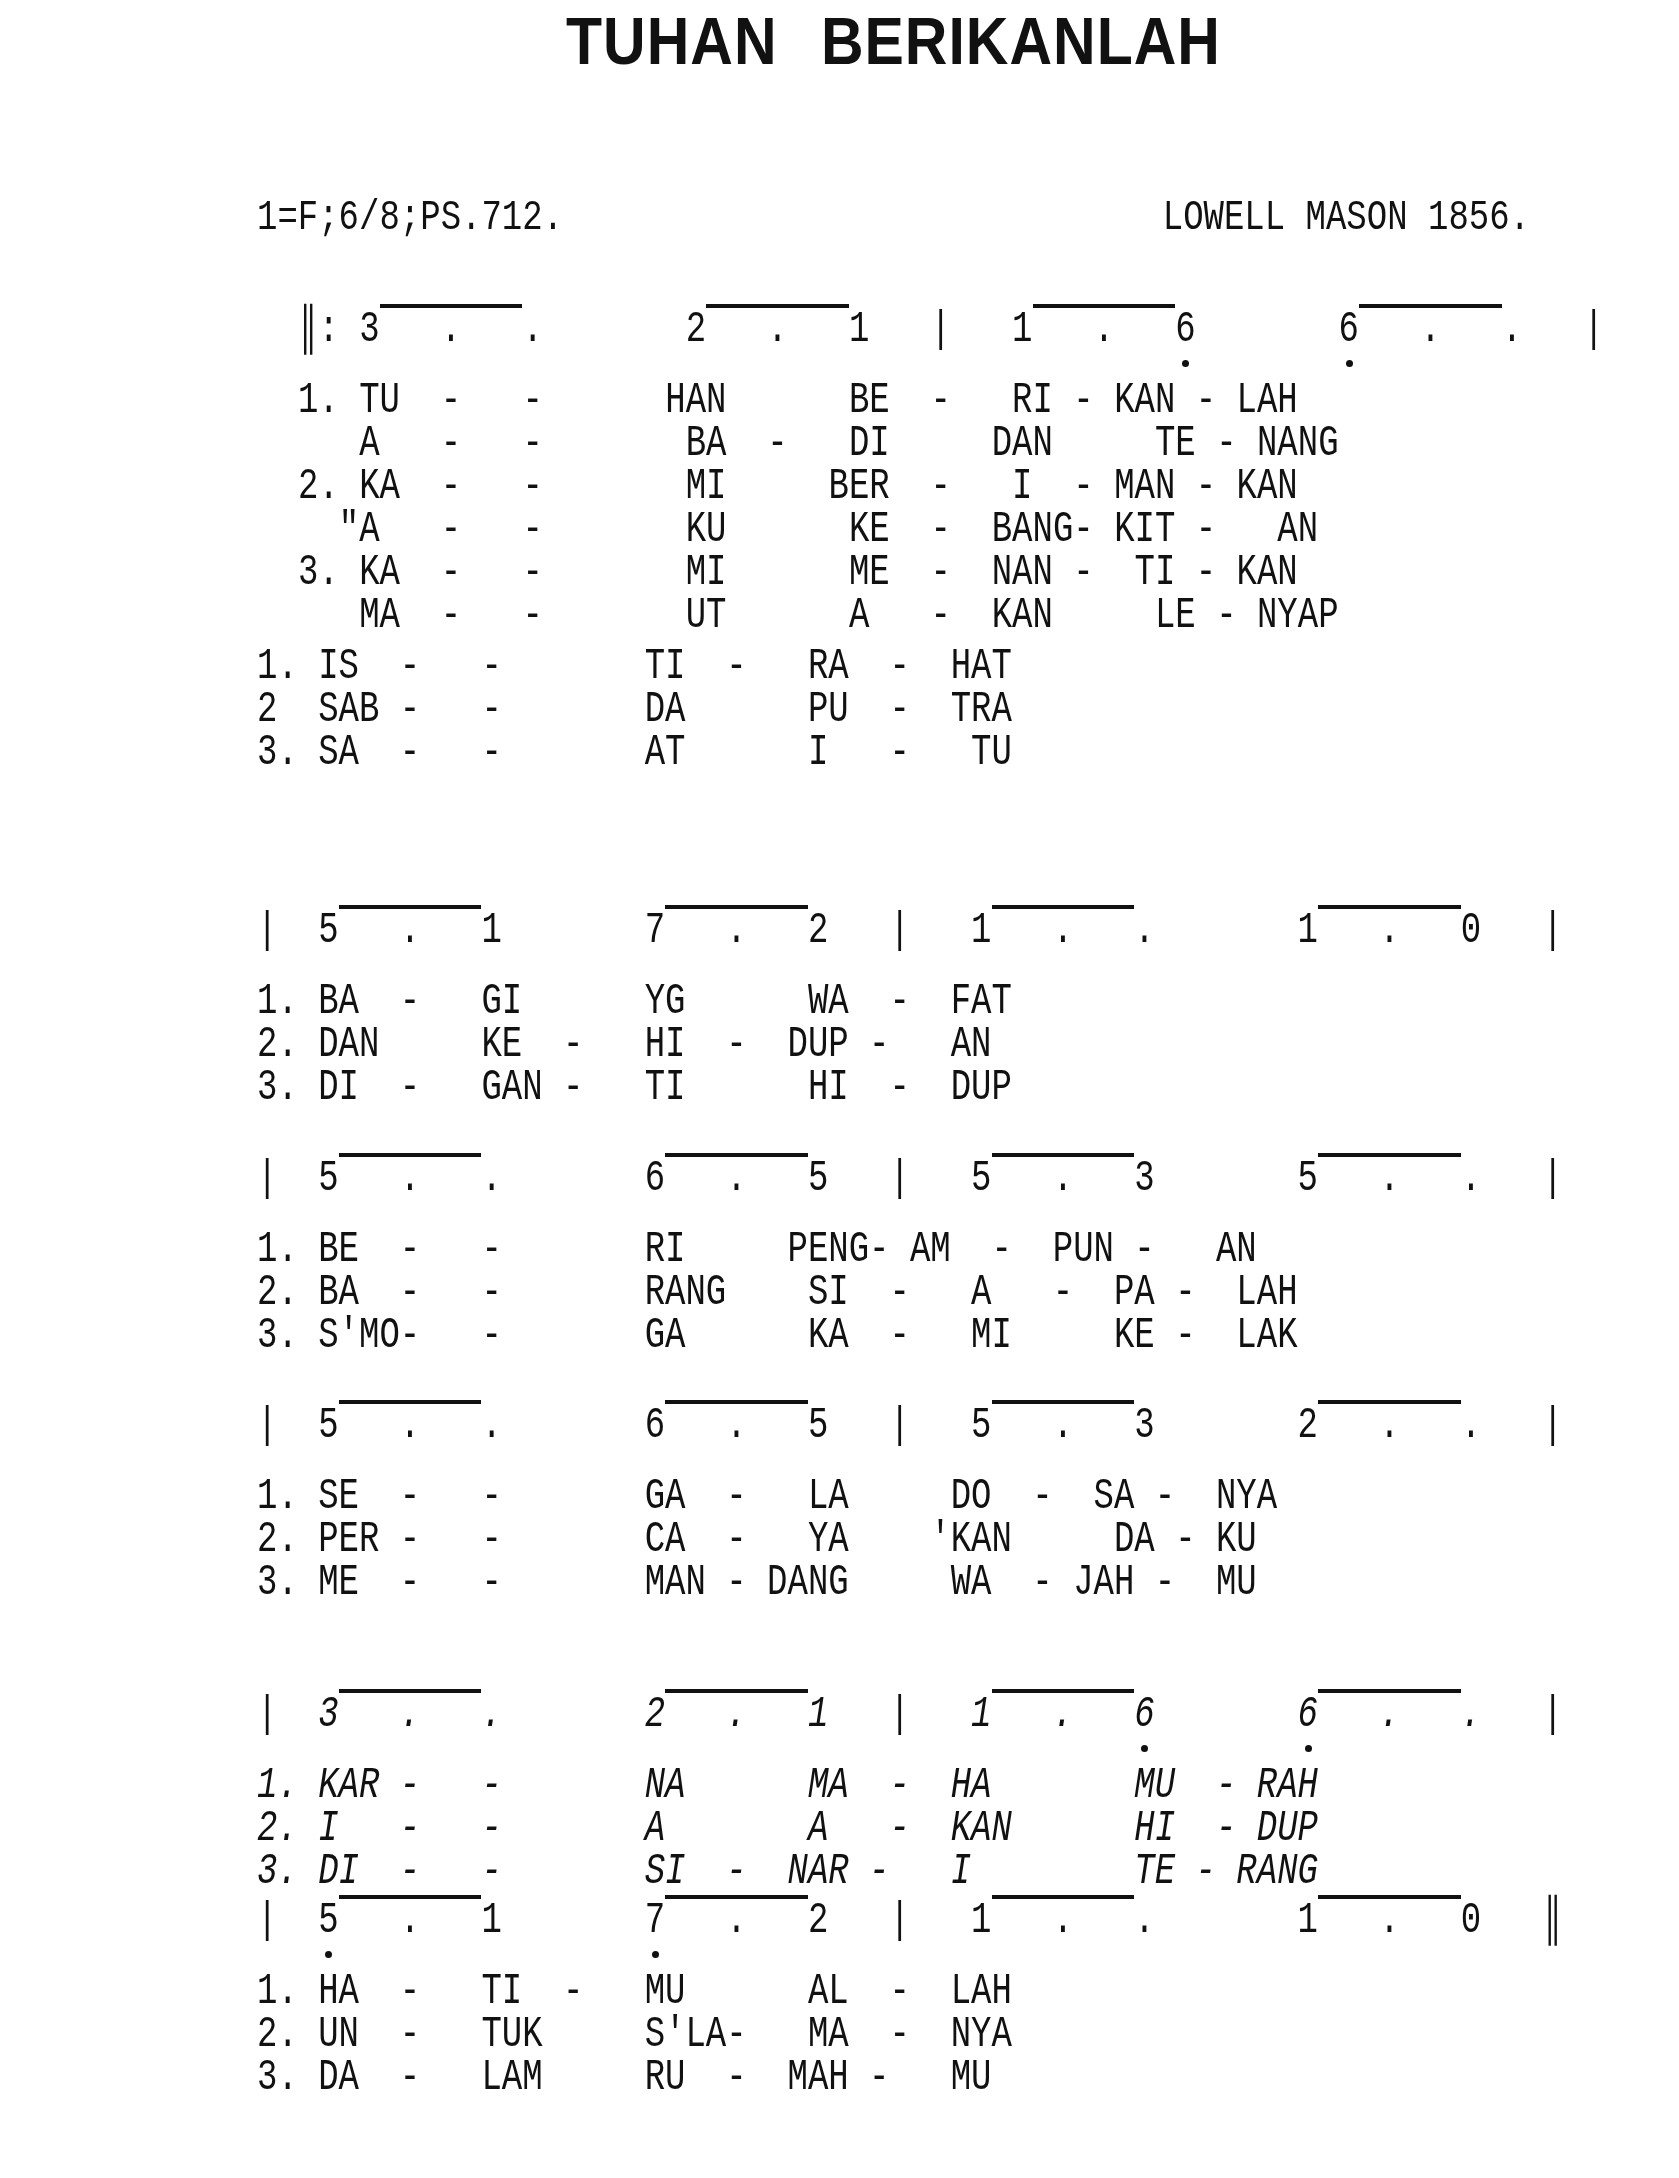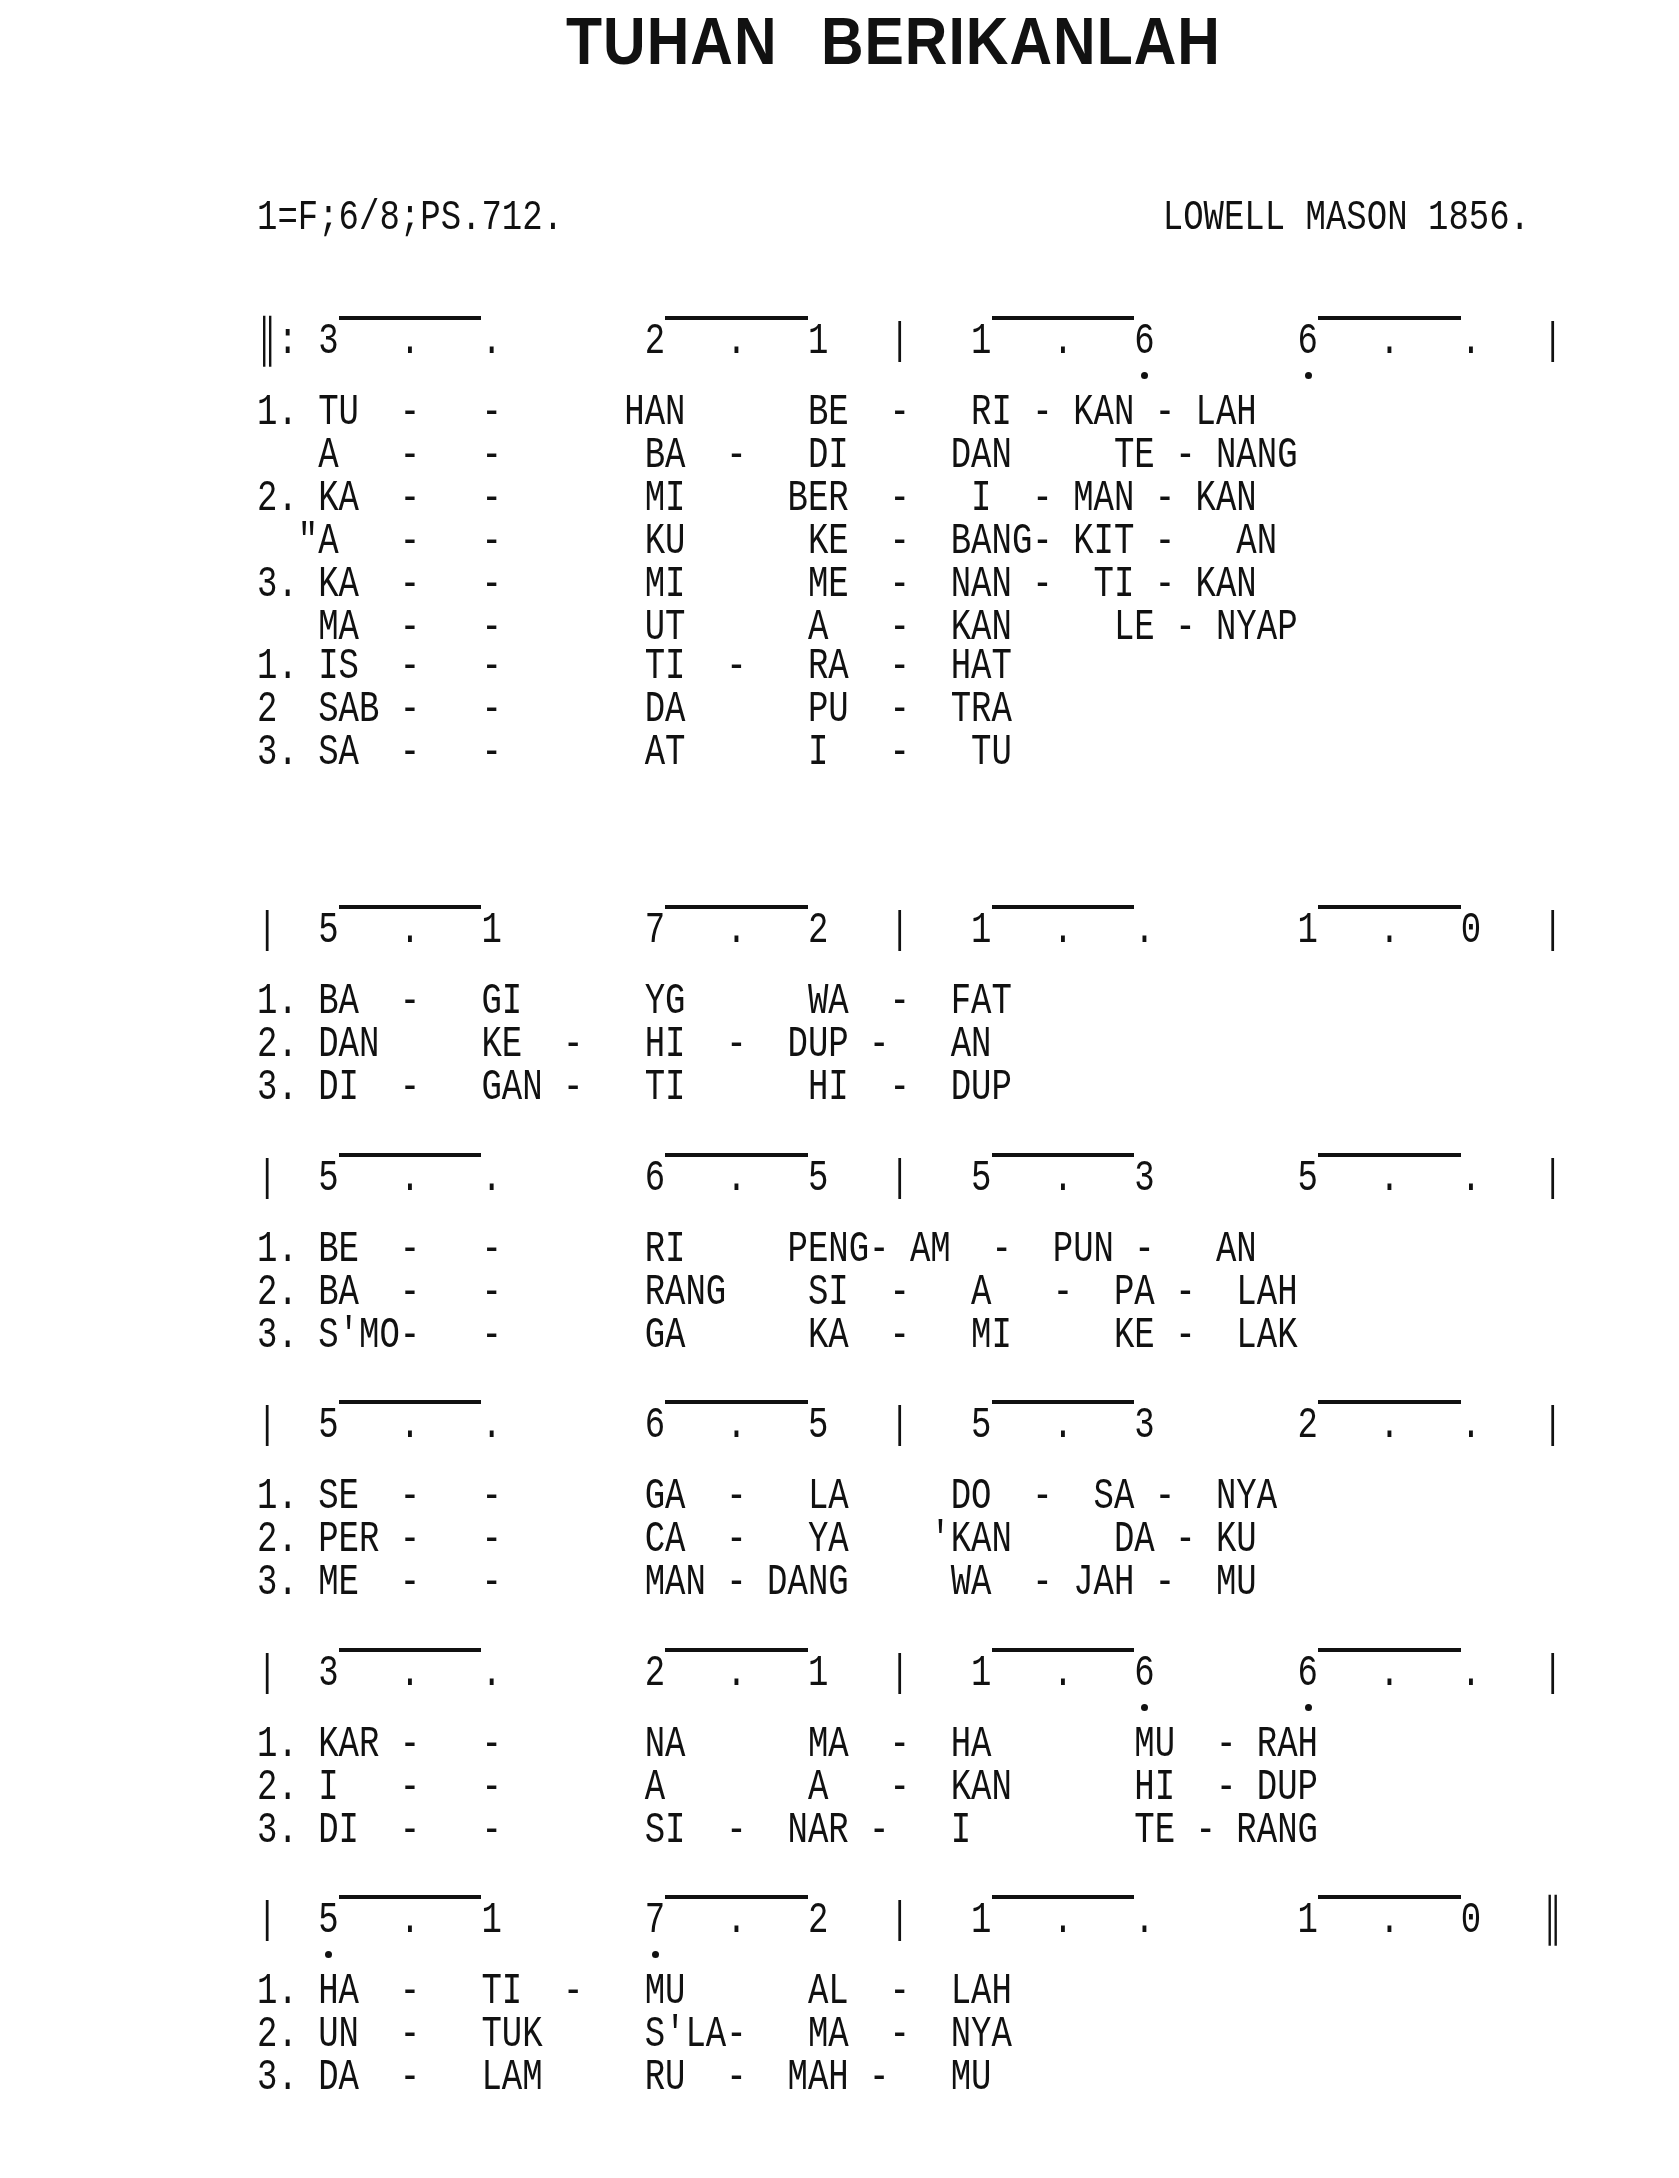--- a/index.html
+++ b/index.html
@@ -40,21 +40,21 @@
 <body>
 
 <h1 class="title">TUHAN BERIKANLAH</h1>
 
 <div class="header">
   <span>1=F;6/8;PS.712.</span>
   <span>LOWELL MASON 1856.</span>
 </div>
 
 <div id="systems">
-    <div class="sys" style="top: 304px;">
+    <div class="sys" style="top: 292px; margin-left: 41px;">
       <div class="nwrap">
         <div class="ovl" style="left: 4ch; width: 7ch;"></div>
         <div class="ovl" style="left: 20ch; width: 7ch;"></div>
         <div class="ovl" style="left: 36ch; width: 7ch;"></div>
         <div class="ovl" style="left: 52ch; width: 7ch;"></div>
         <pre class="nt">║: 3   .   .       2   .   1   |   1   .   6       6   .   .   |</pre>
         <div class="udot" style="left: calc(43ch + 7px);"></div>
         <div class="udot" style="left: calc(51ch + 7px);"></div>
       </div>
       <pre class="ly">1. TU  -   -      HAN      BE  -   RI - KAN - LAH</pre>
@@ -98,21 +98,21 @@
         <div class="ovl" style="left: 4ch; width: 7ch;"></div>
         <div class="ovl" style="left: 20ch; width: 7ch;"></div>
         <div class="ovl" style="left: 36ch; width: 7ch;"></div>
         <div class="ovl" style="left: 52ch; width: 7ch;"></div>
         <pre class="nt">|  5   .   .       6   .   5   |   5   .   3       2   .   .   |</pre>
       </div>
       <pre class="ly">1. SE  -   -       GA  -   LA     DO  -  SA -  NYA</pre>
       <pre class="ly">2. PER -   -       CA  -   YA    'KAN     DA - KU</pre>
       <pre class="ly">3. ME  -   -       MAN - DANG     WA  - JAH -  MU</pre>
     </div>
-    <div class="sys" style="top: 1636px;">
+    <div class="sys" style="top: 1677px; font-style: italic;">
       <div class="nwrap">
         <div class="ovl" style="left: 4ch; width: 7ch;"></div>
         <div class="ovl" style="left: 20ch; width: 7ch;"></div>
         <div class="ovl" style="left: 36ch; width: 7ch;"></div>
         <div class="ovl" style="left: 52ch; width: 7ch;"></div>
         <pre class="nt">|  3   .   .       2   .   1   |   1   .   6       6   .   .   |</pre>
         <div class="udot" style="left: calc(43ch + 7px);"></div>
         <div class="udot" style="left: calc(51ch + 7px);"></div>
       </div>
       <pre class="ly">1. KAR -   -       NA      MA  -  HA       MU  - RAH</pre>

